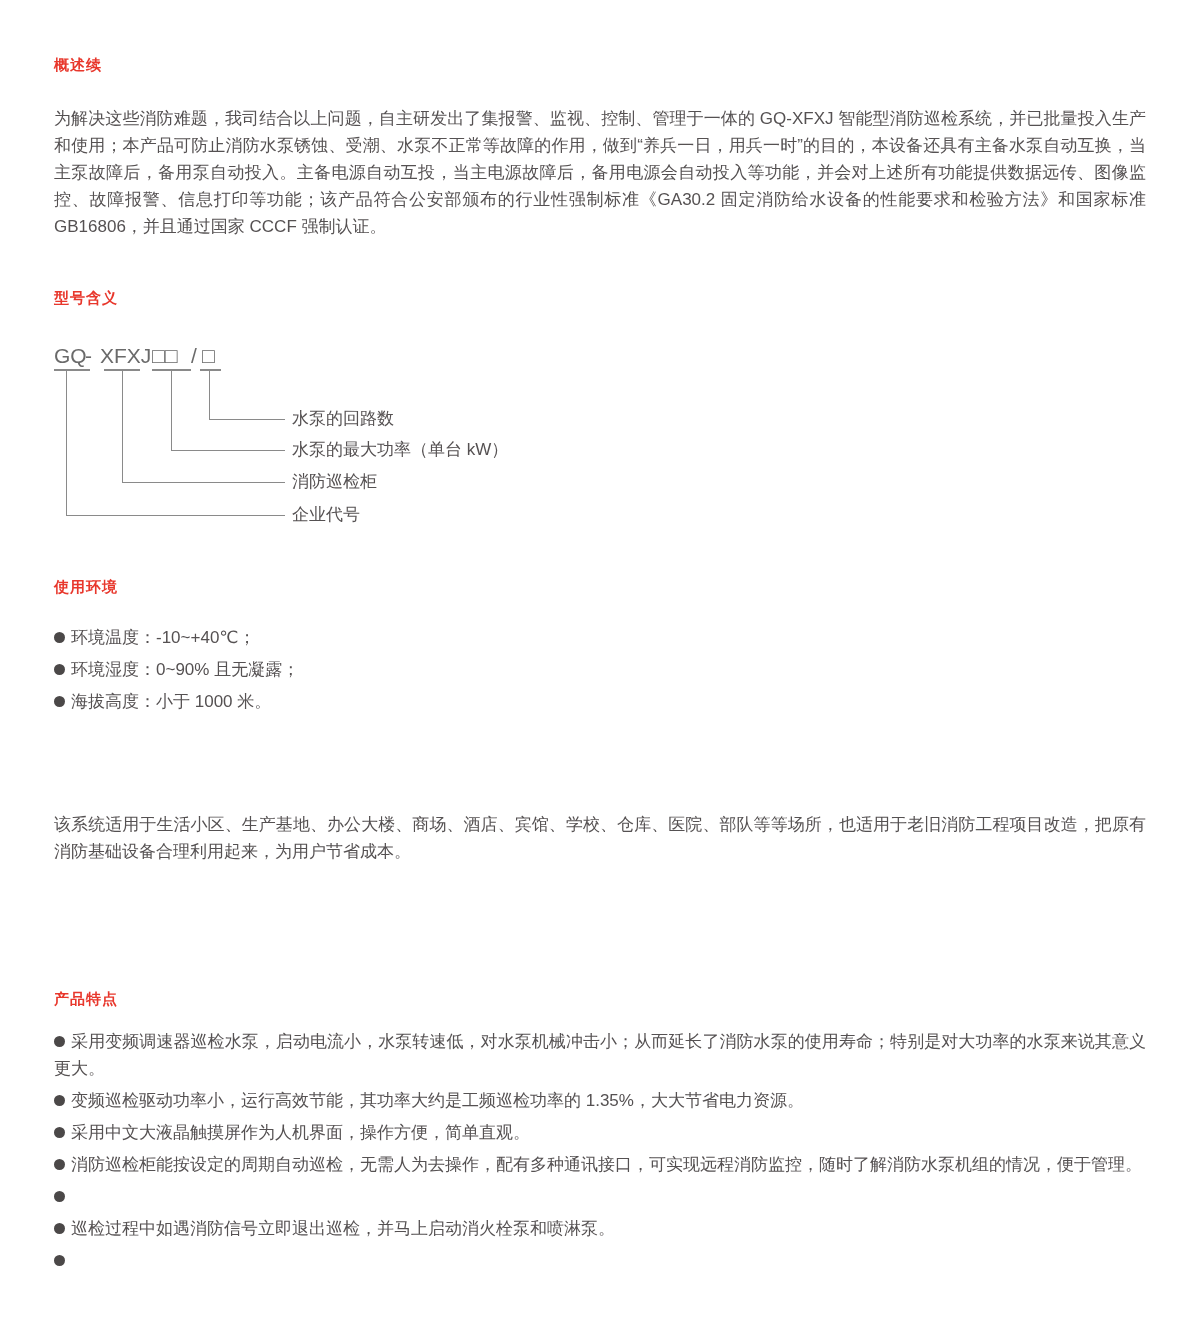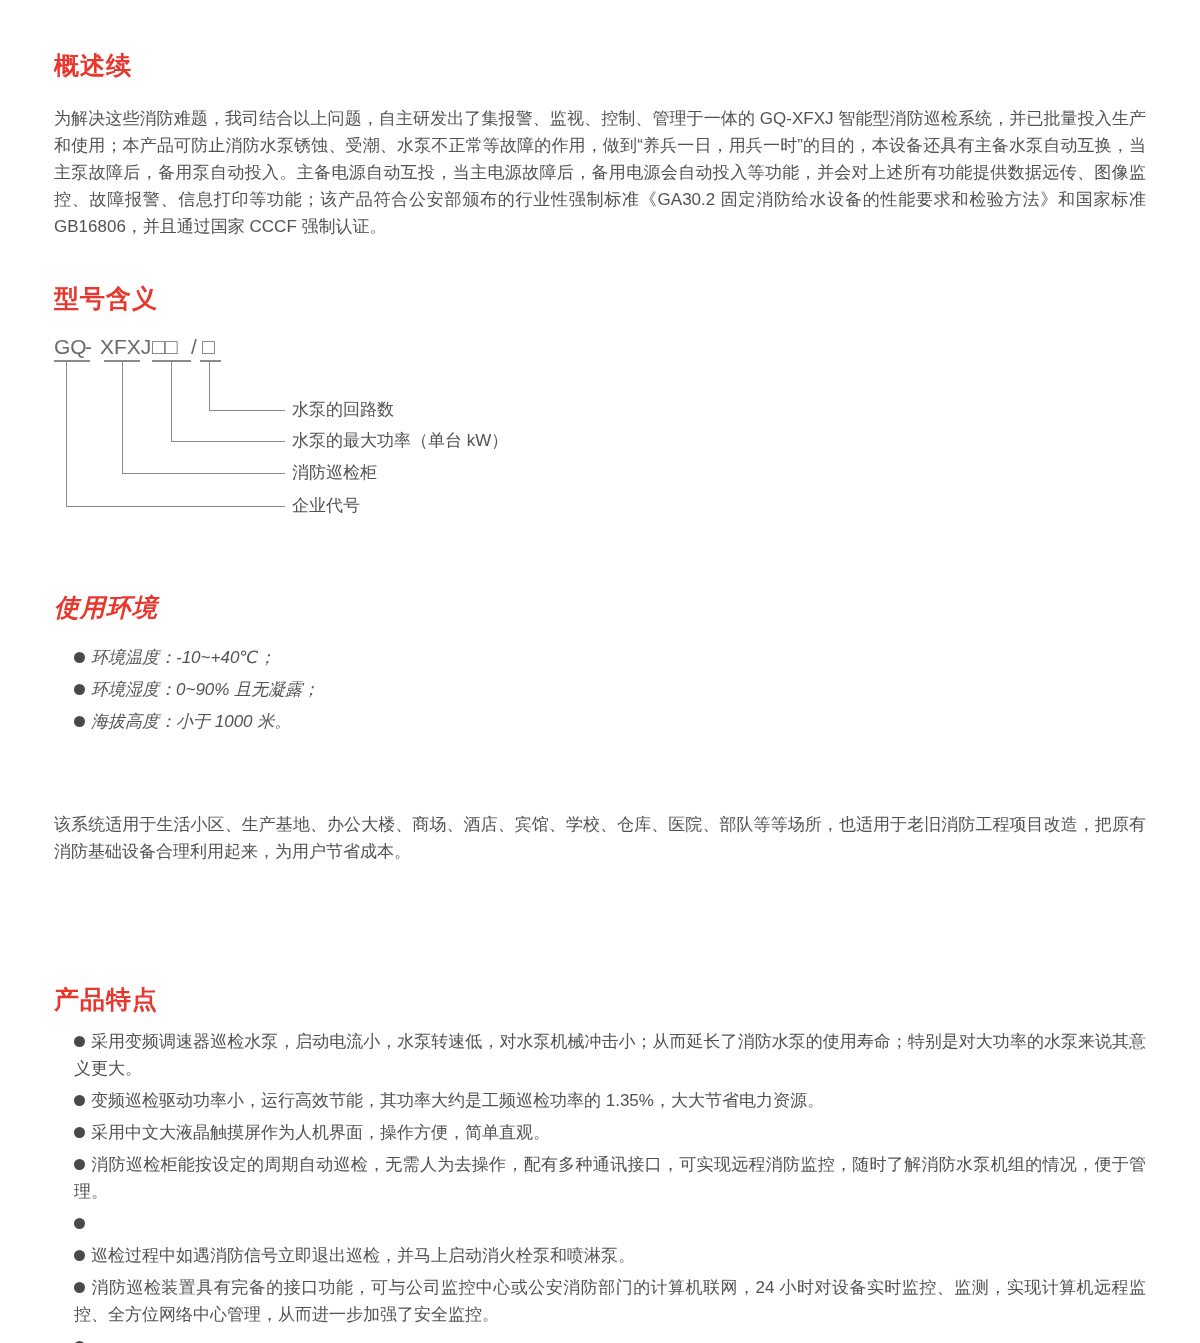--- a/index.html
+++ b/index.html
@@ -2,33 +2,33 @@
 <html style="--red: #e8372c; --ink: #555152; --line: #8a8a8a;"><head>
 <meta charset="utf-8">
 <style>
   :root { --red:#e8372c; --ink:#555152; --line:#8a8a8a; --code:#6a6a6a; }
   html,body { margin:0; padding:0; background:#ffffff; }
   .page {
     position:relative; width:1200px; height:1343px; background:#ffffff;
     font-family:"Liberation Sans","DejaVu Sans",sans-serif; overflow:hidden;
   }
   .sec { position:absolute; left:54px; right:54px; }
-  .sec-title { margin:0; font-size:25px; line-height:34px; font-weight:bold; color:var(--red); letter-spacing:1px; }
+  .sec-title { margin:0; font-size:15px; line-height:34px; font-weight:bold; color:var(--red); letter-spacing:1px; }
   .body-text { margin:23px 0 0; font-size:17px; line-height:27px; color:var(--ink); text-align:justify; }
 
   
   ul.dotlist { list-style:none; margin:18px 0 0; padding:0; }
-  .dotlist li { font-size:17px; color:var(--ink);margin-left:20px; }
+  .dotlist li { font-size:17px; color:var(--ink); }
   .env-list li { line-height:32px; }
   .feat-list { margin-top:12px !important; }
   .feat-list li { line-height:27px; margin-bottom:5px; text-align:justify; }
   .dot { display:inline-block; width:11px; height:11px; border-radius:50%; background:#4b4848; margin-right:6px; }
 
   
-  .diagram { position:relative; height:200px; margin-top:21px; }
+  .diagram { position:relative; height:200px; margin-top:30px; }
   .mcode span { position:absolute; top:0; font-size:21px; line-height:22px; color:var(--code); white-space:pre; }
   .seg  { position:absolute; height:2px; background:var(--line); top:24px; }
   .vline{ position:absolute; width:1px;  background:var(--line); top:25px; }
   .hline{ position:absolute; height:1px; background:var(--line); }
   .mlabel { position:absolute; left:238px; font-size:17px; line-height:20px; color:var(--ink); white-space:nowrap;text-align:right; }
 </style>
 </head>
 <body>
 
 <div class="page">
@@ -67,21 +67,21 @@
       <div class="hline" style="left:68px;top:137px;width:163px"></div>
       <div class="hline" style="left:12px;top:170px;width:219px"></div>
 
       <div class="mlabel" style="top:64px">水泵的回路数</div>
       <div class="mlabel" style="top:95px">水泵的最大功率（单台 kW）</div>
       <div class="mlabel" style="top:127px">消防巡检柜</div>
       <div class="mlabel" style="top:160px">企业代号</div>
     </div>
   </div>
 
-  <div class="sec" style="top:590px;font-style:italic;">
+  <div class="sec" style="top:570px;">
     <h2 class="sec-title">使用环境</h2>
     <ul class="dotlist env-list">
       <li><span class="dot"></span><span>环境温度：-10~+40℃；</span></li>
       <li><span class="dot"></span><span>环境湿度：0~90% 且无凝露；</span></li>
       <li><span class="dot"></span><span>海拔高度：小于 1000 米。</span></li>
     </ul>
   </div>
 
   <div class="sec" style="top:797px;">
     <p class="body-text" style="margin-top:14px">该系统适用于生活小区、生产基地、办公大楼、商场、酒店、宾馆、学校、仓库、医院、部队等等场所，也适用于老旧消防工程项目改造，把原有消防基础设备合理利用起来，为用户节省成本。</p>
@@ -89,18 +89,17 @@
 
   <div class="sec" style="top:982px;">
     <h2 class="sec-title">产品特点</h2>
     <ul class="dotlist feat-list">
       <li><span class="dot"></span><span>采用变频调速器巡检水泵，启动电流小，水泵转速低，对水泵机械冲击小；从而延长了消防水泵的使用寿命；特别是对大功率的水泵来说其意义更大。</span></li>
       <li><span class="dot"></span><span>变频巡检驱动功率小，运行高效节能，其功率大约是工频巡检功率的 1.35%，大大节省电力资源。</span></li>
       <li><span class="dot"></span><span>采用中文大液晶触摸屏作为人机界面，操作方便，简单直观。</span></li>
       <li><span class="dot"></span><span>消防巡检柜能按设定的周期自动巡检，无需人为去操作，配有多种通讯接口，可实现远程消防监控，随时了解消防水泵机组的情况，便于管理。</span></li>
       <li><span class="dot"></span></li>
       <li><span class="dot"></span><span>巡检过程中如遇消防信号立即退出巡检，并马上启动消火栓泵和喷淋泵。</span></li>
-      <li><span class="dot"></span><span>消防巡检装置具有完备的接口功能，可与公司监控中心或公安消防部门的计算机联网，24 小时对设备实时监控、监测，实现计算机远程监控、全方位网络中心管理，从而进一步加强了安全监控。</span></li>
       <li><span class="dot"></span></li>
     </ul>
   </div>
 
 </div>
 
 </body></html>

